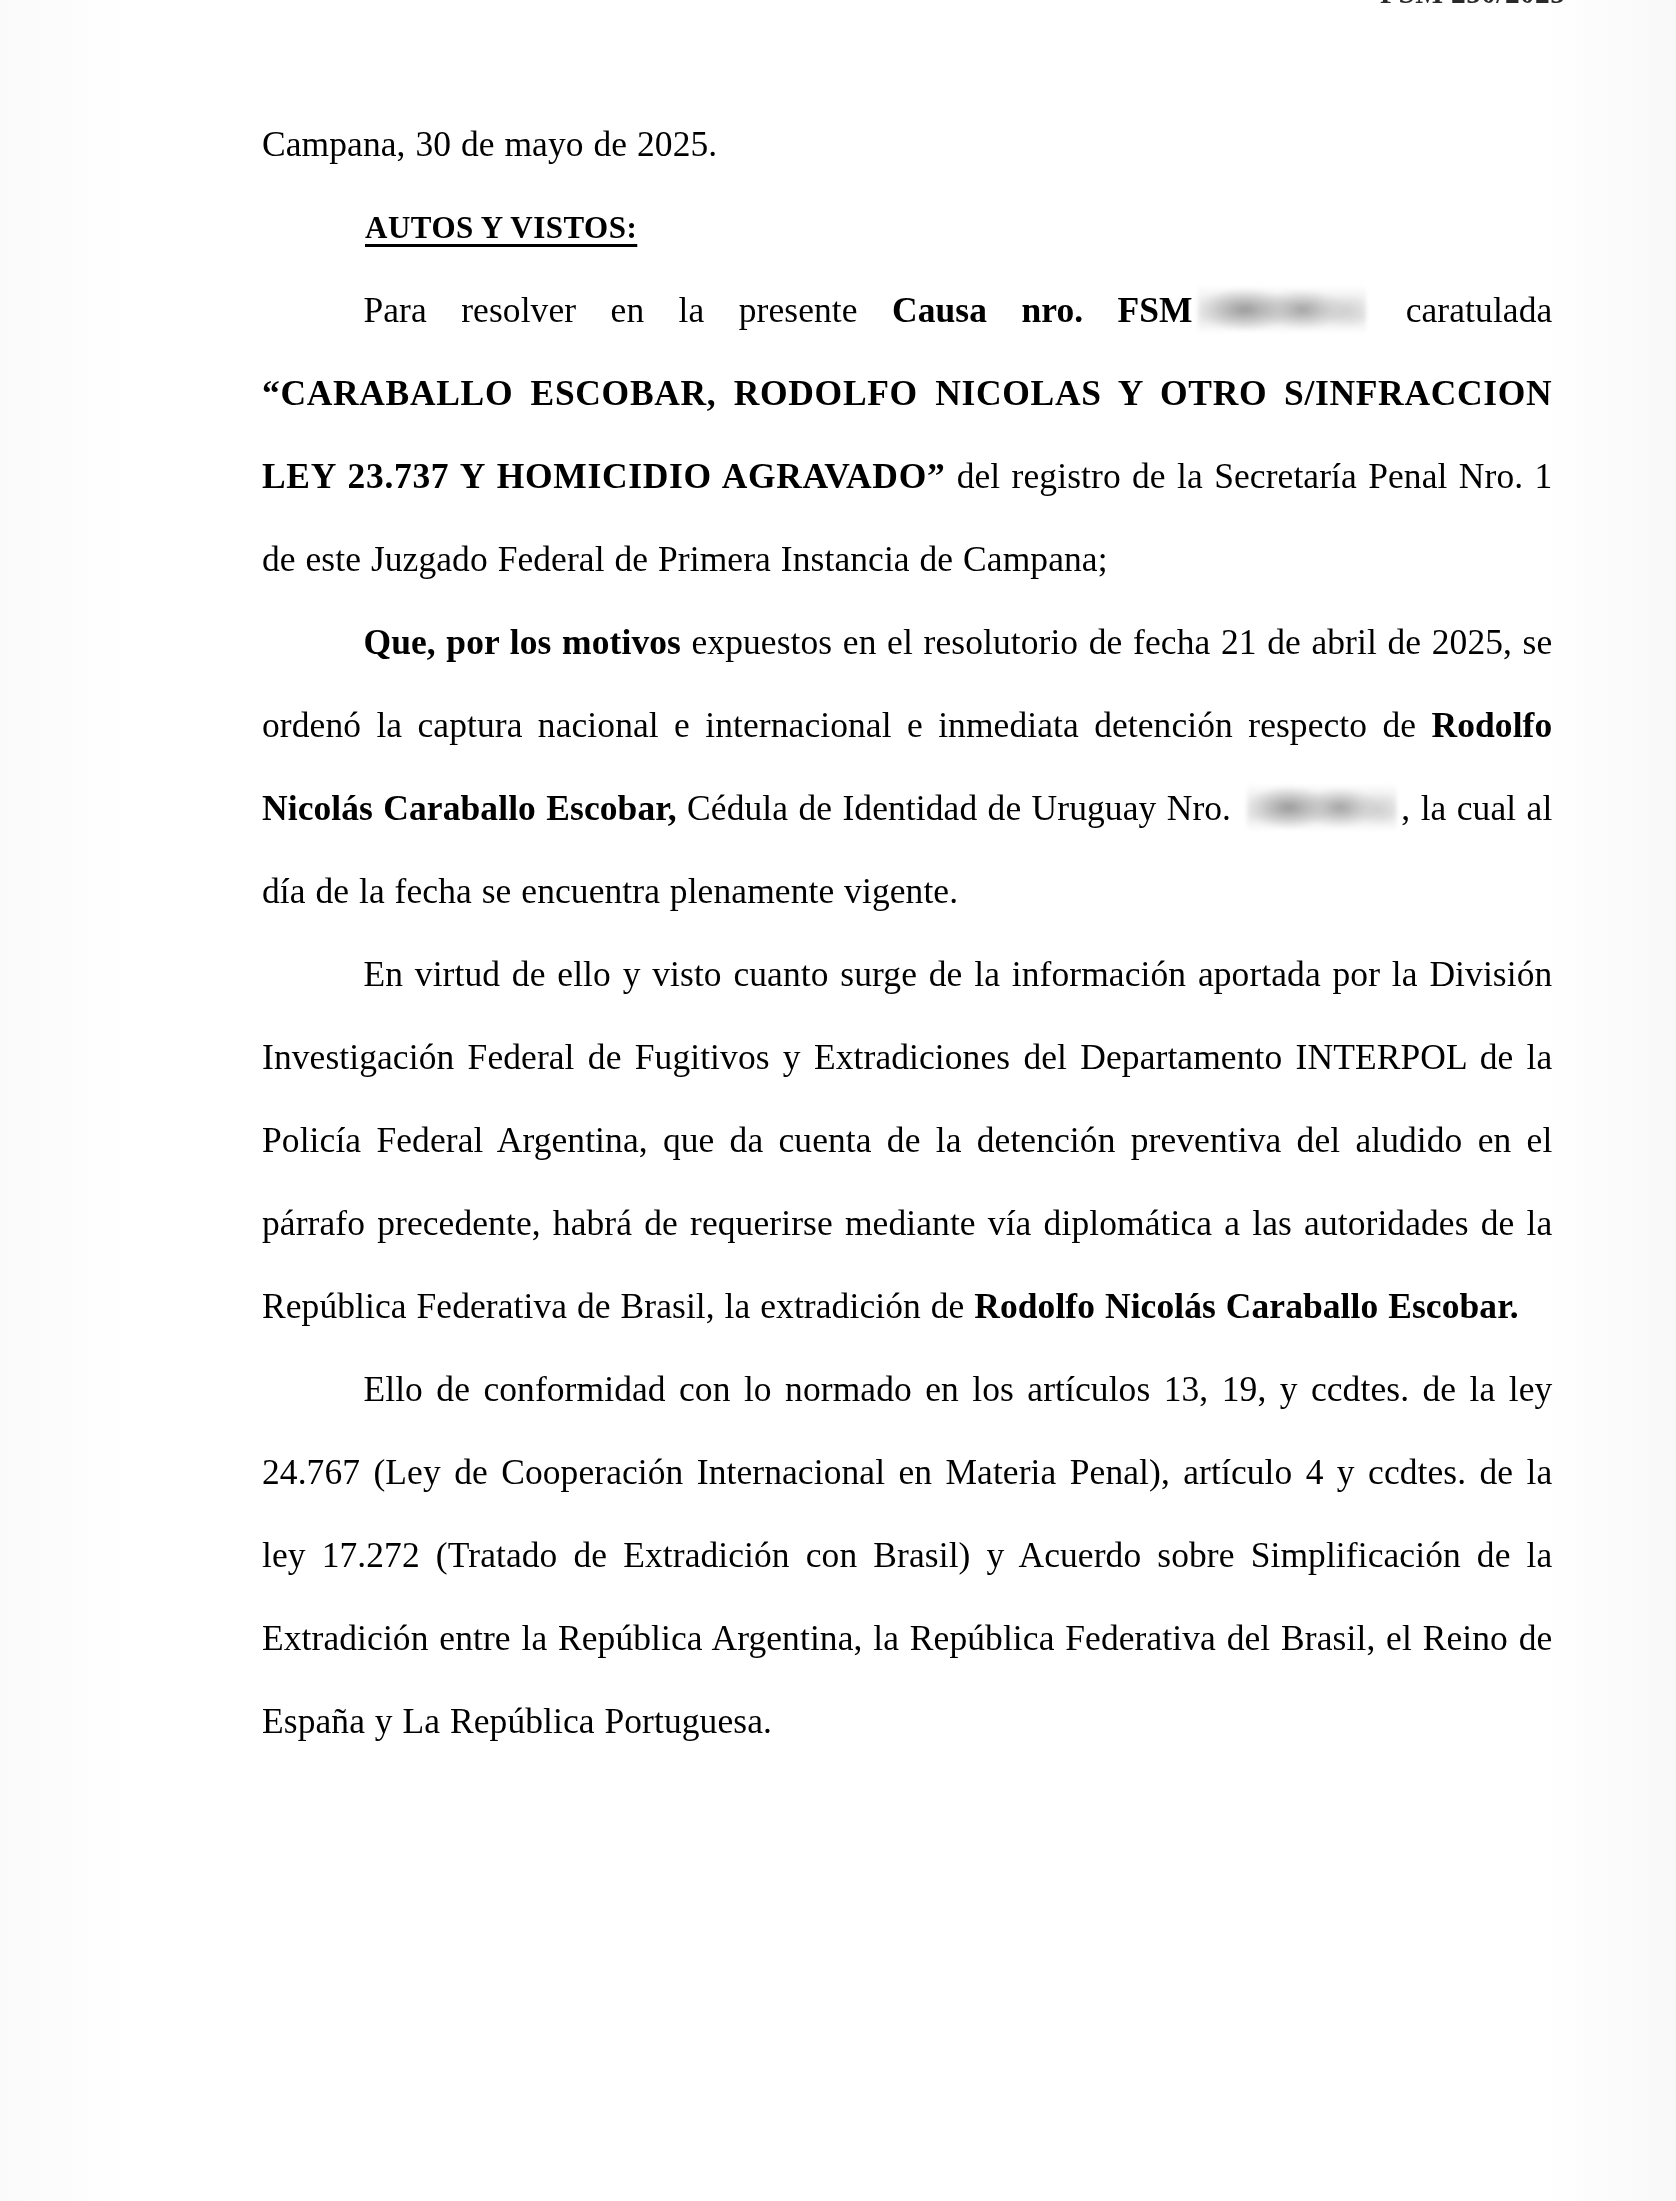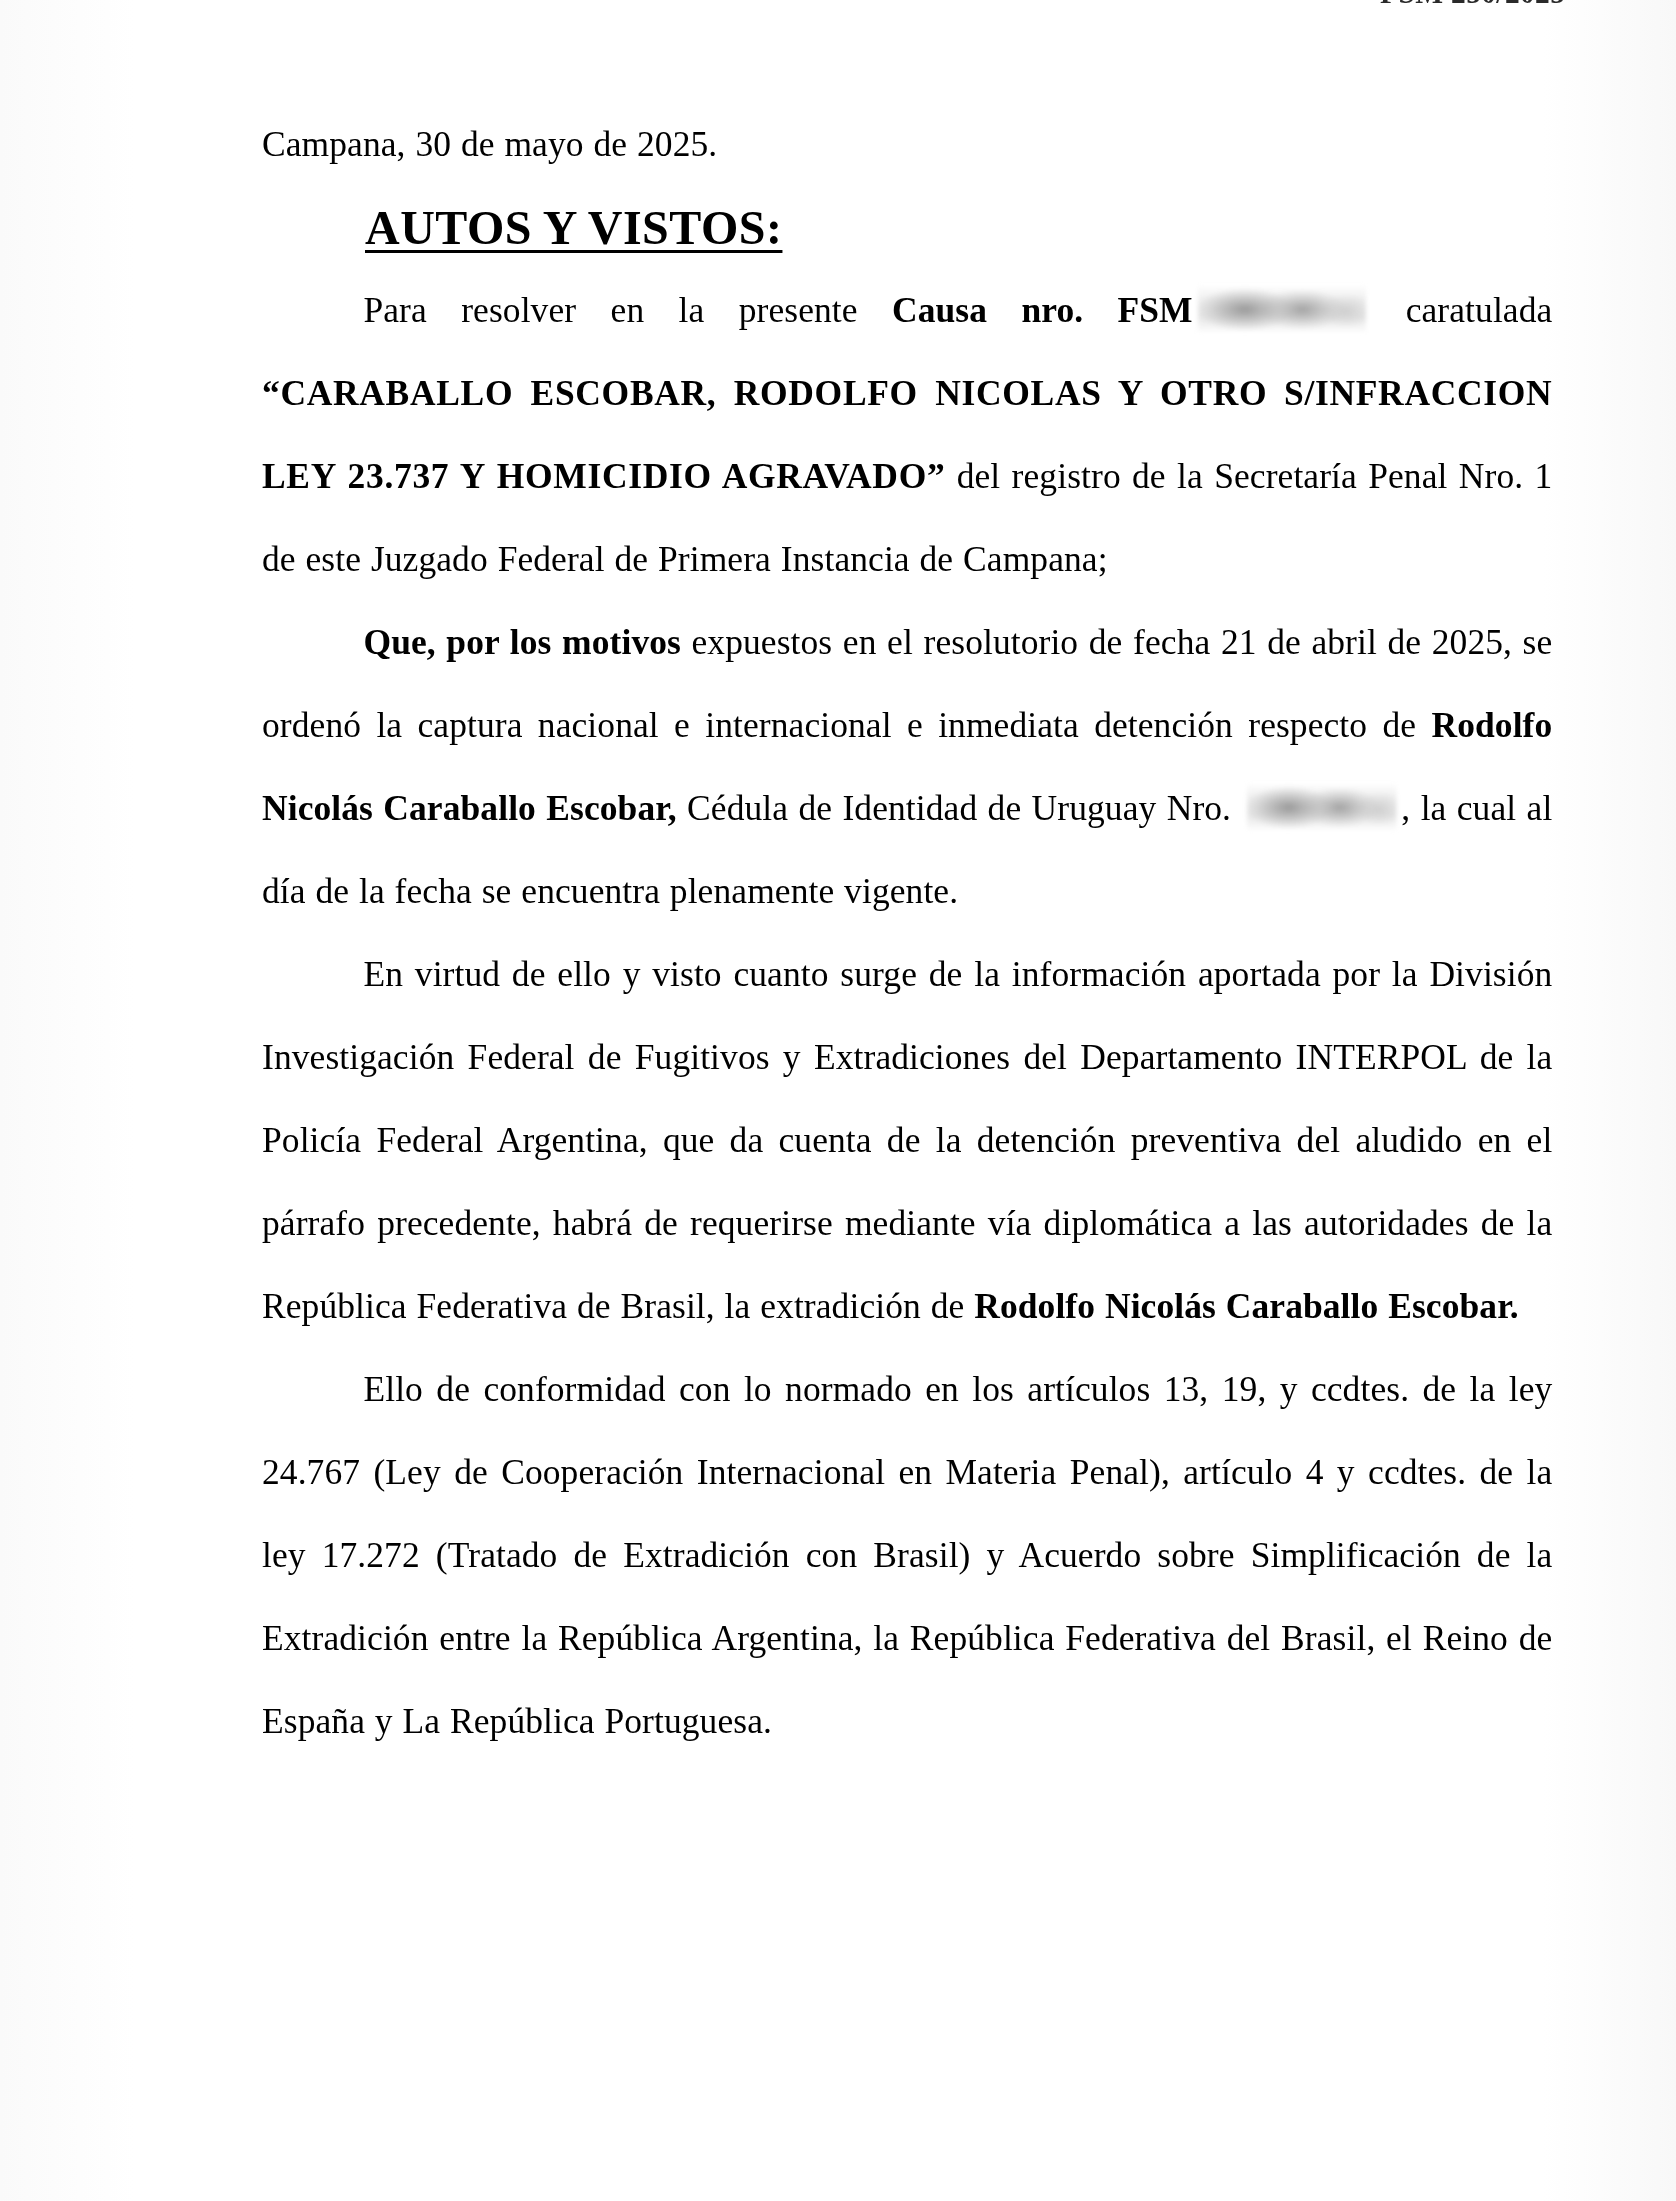--- a/index.html
+++ b/index.html
@@ -75,21 +75,21 @@
     transform: scaleX(0.985);
     transform-origin: left top;
   }
   p.para.no-indent {
     text-indent: 0;
   }
   p.para.indent {
     text-indent: 103px;
   }
   .heading-line {
-    font-size: 48px;
+    font-size: 31px;
     line-height: 83px;
     margin: 0;
     text-indent: 103px;
   }
   .heading {
     font-weight: 700;
     text-decoration: underline;
     text-underline-offset: 6.1px;
     text-decoration-thickness: 2.6px;
     letter-spacing: 0.5px;

